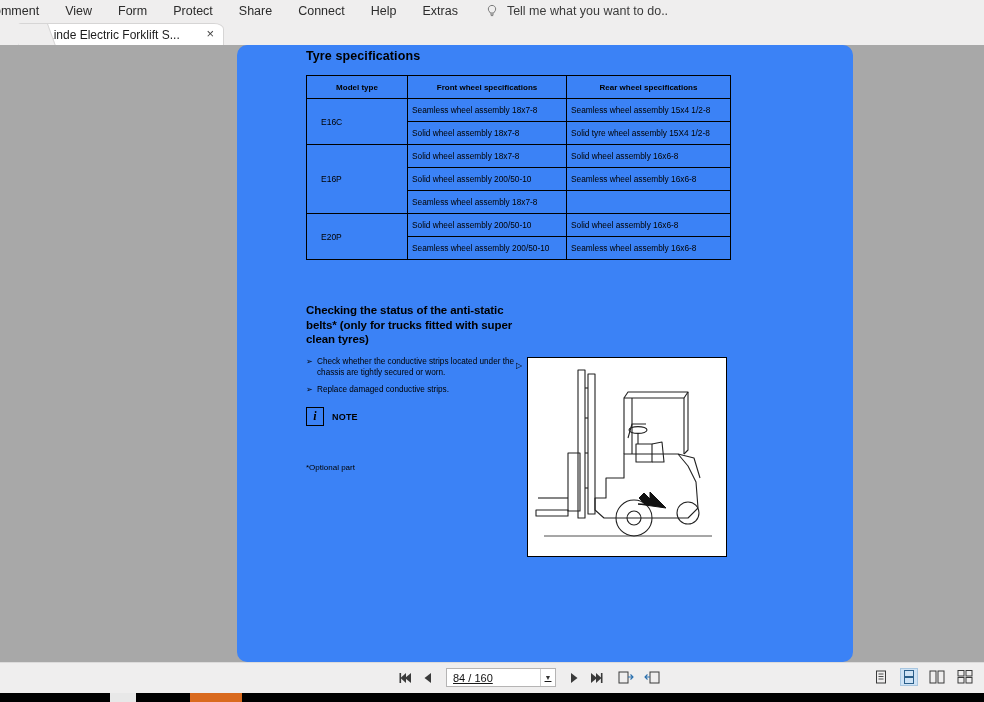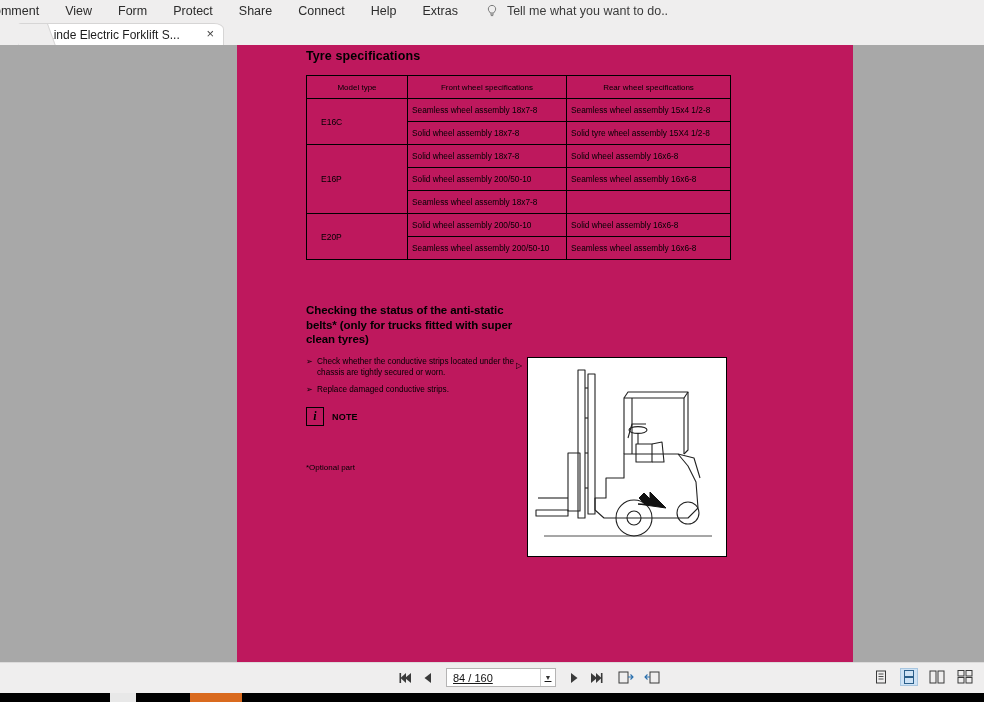--- a/index.html
+++ b/index.html
@@ -130,21 +130,22 @@
     left: 0; top: 45px;
     width: 984px;
     height: 617px;
     background: #a8a8a8;
   }
   .page {
     position: absolute;
     left: 237px; top: 0px;
     width: 616px;
     height: 617px;
-    background: #be185d;
+    background: #3b82f6;
+    border-radius: 10px;
   }
 
   
   .doc {
     position: absolute;
     left: 0; top: 0;
     width: 616px;
     height: 617px;
     color: #000;
   }
@@ -162,21 +163,21 @@
     border-collapse: collapse;
     font-size: 8.3px;
   }
   table.spec td, table.spec th {
     border: 1px solid #000;
     padding: 3px 4px;
     vertical-align: middle;
   }
   table.spec th {
     font-size: 8px;
-    font-weight: normal;
+    font-weight: bold;
     text-align: center;
     height: 16px;
   }
   table.spec td.model {
     width: 82px;
     padding-left: 14px;
     font-size: 8.5px;
   }
   table.spec td.c1 { width: 150px; height: 16px; }
   table.spec td.c2 { width: 155px; height: 16px; }

